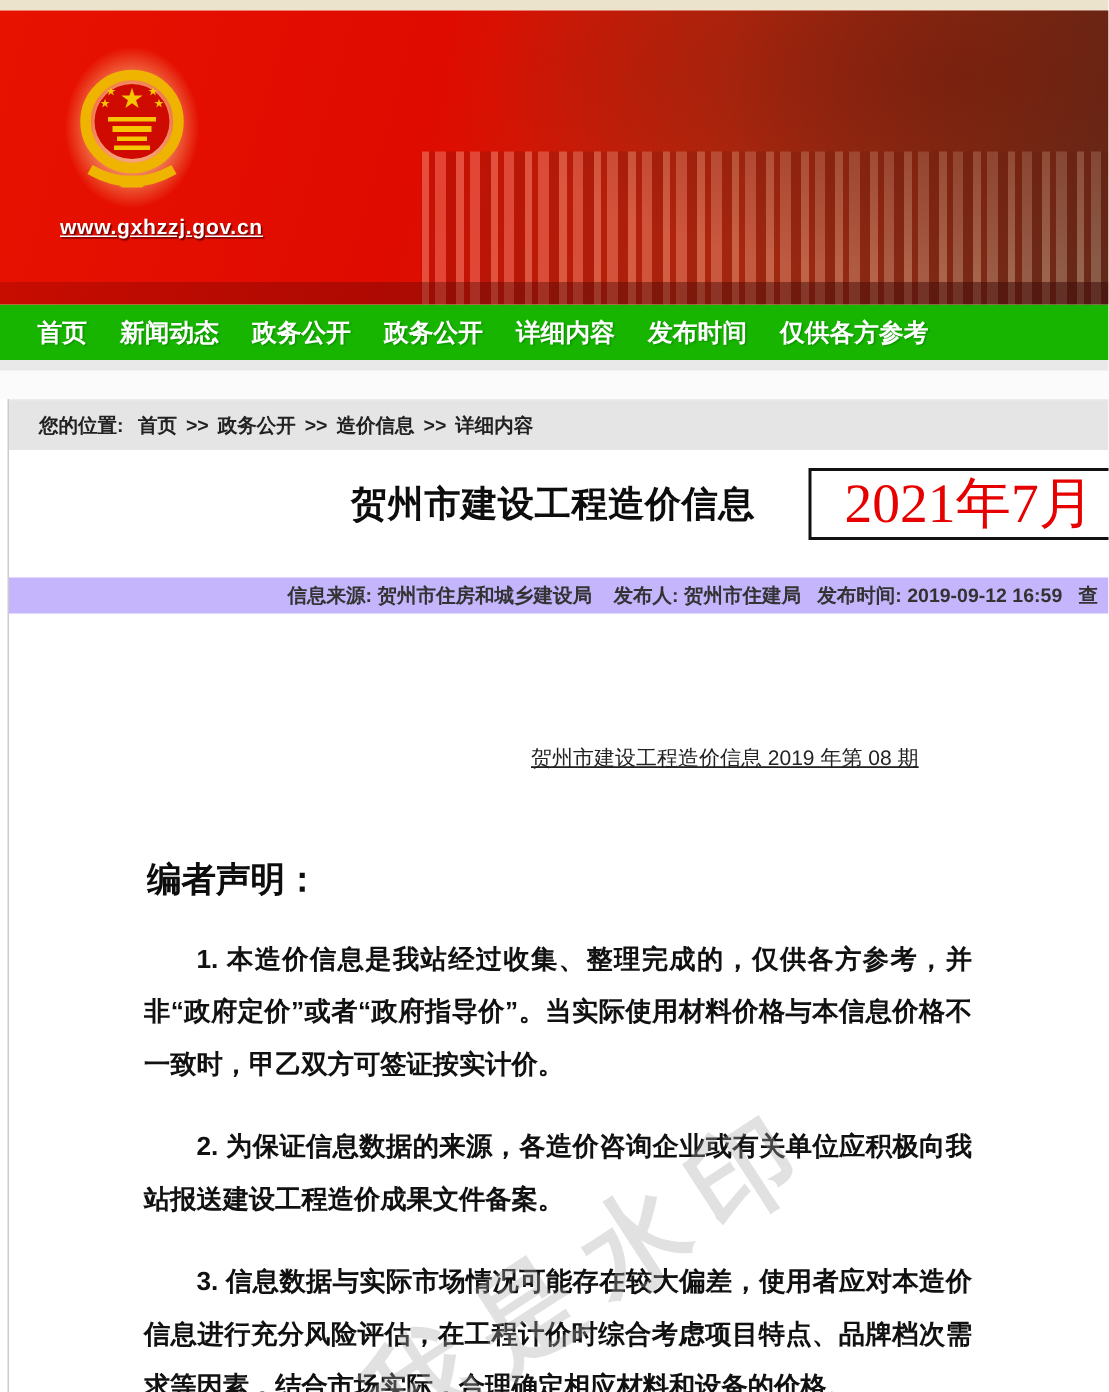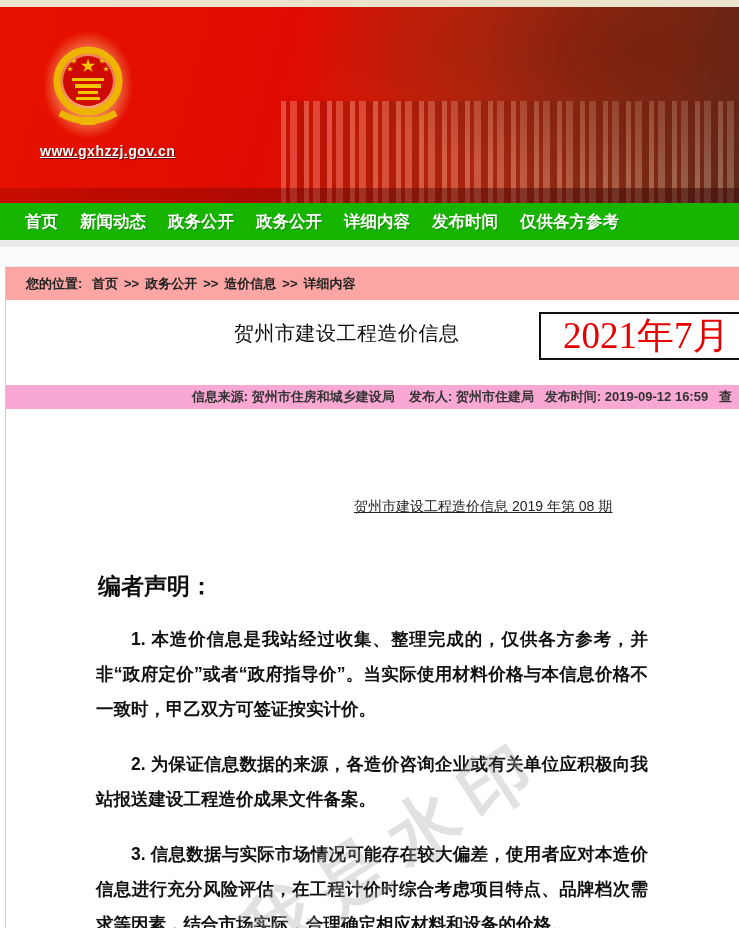--- a/index.html
+++ b/index.html
@@ -65,38 +65,38 @@
 
   
   .panel {
     margin-left:5px; min-height:656px; background:#fff;
     border-left:1px solid #cccccc; border-bottom:1px solid #c8c8c8;
     position:relative;
   }
   .breadcrumb {
     height:34px; padding-left:20px; display:flex; align-items:center; gap:6px;
     font-weight:bold; font-size:13px; color:#222; border-top:1px solid #ececec;
-    background:#fca5a5; white-space:pre;
+    background:#e5e5e5; white-space:pre;
   }
 
   .titlebar { position:relative; height:85px; }
   .doc-title {
     position:absolute; left:228px; top:20px;
-    font-size:20px; font-weight:normal; color:#0d0d0d; letter-spacing:0.5px; white-space:nowrap;
+    font-size:24px; font-weight:bold; color:#0d0d0d; letter-spacing:0.5px; white-space:nowrap;
   }
   .period-box {
     position:absolute; left:533px; top:12px; width:256px; height:48px;
     border:2px solid #111; background:#fff;
     display:flex; align-items:center; padding-left:22px;
   }
   .period-text {
     font-family:"Liberation Serif", serif; font-size:37px; color:#e60000; white-space:nowrap;
   }
 
-  .meta-bar { background:#f9a8d4; height:24px; }
+  .meta-bar { background:#c4b5fd; height:24px; }
   .meta-inner {
     width:726px; text-align:right; white-space:pre; overflow:visible;
     font-size:13px; font-weight:bold; color:#333; line-height:24px;
   }
 
   
   .doc { position:relative; padding:88px 0 40px 90px; }
   .issue-link-row { height:18px;text-decoration:underline; }
   .issue-link {
     margin-left:258px; font-size:14px; color:#222;

